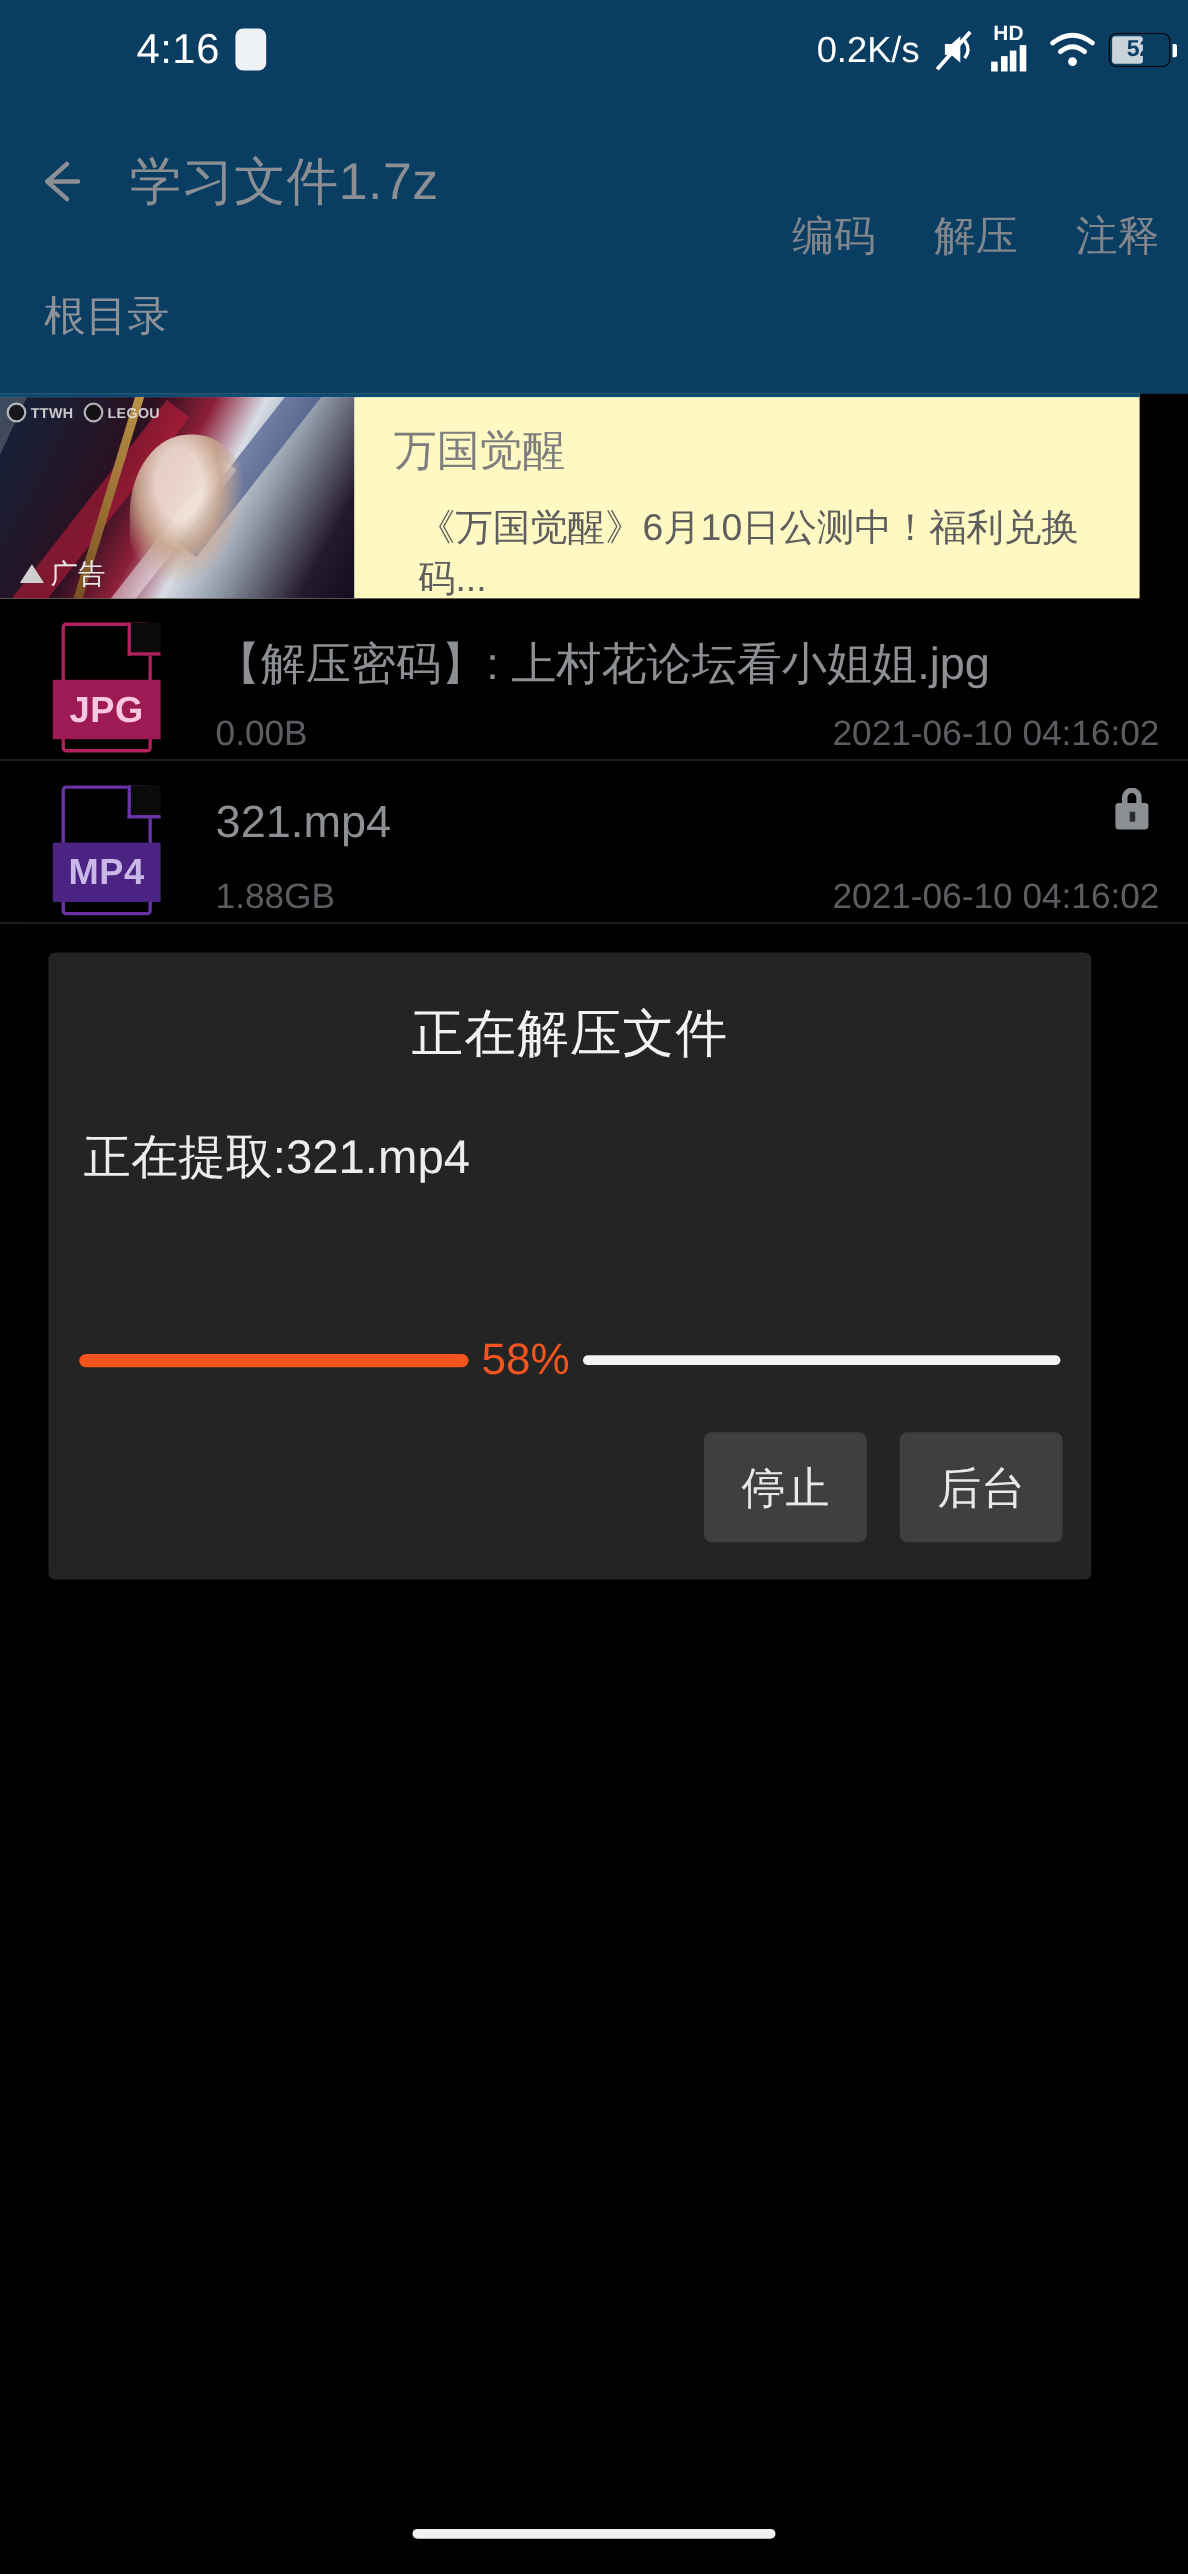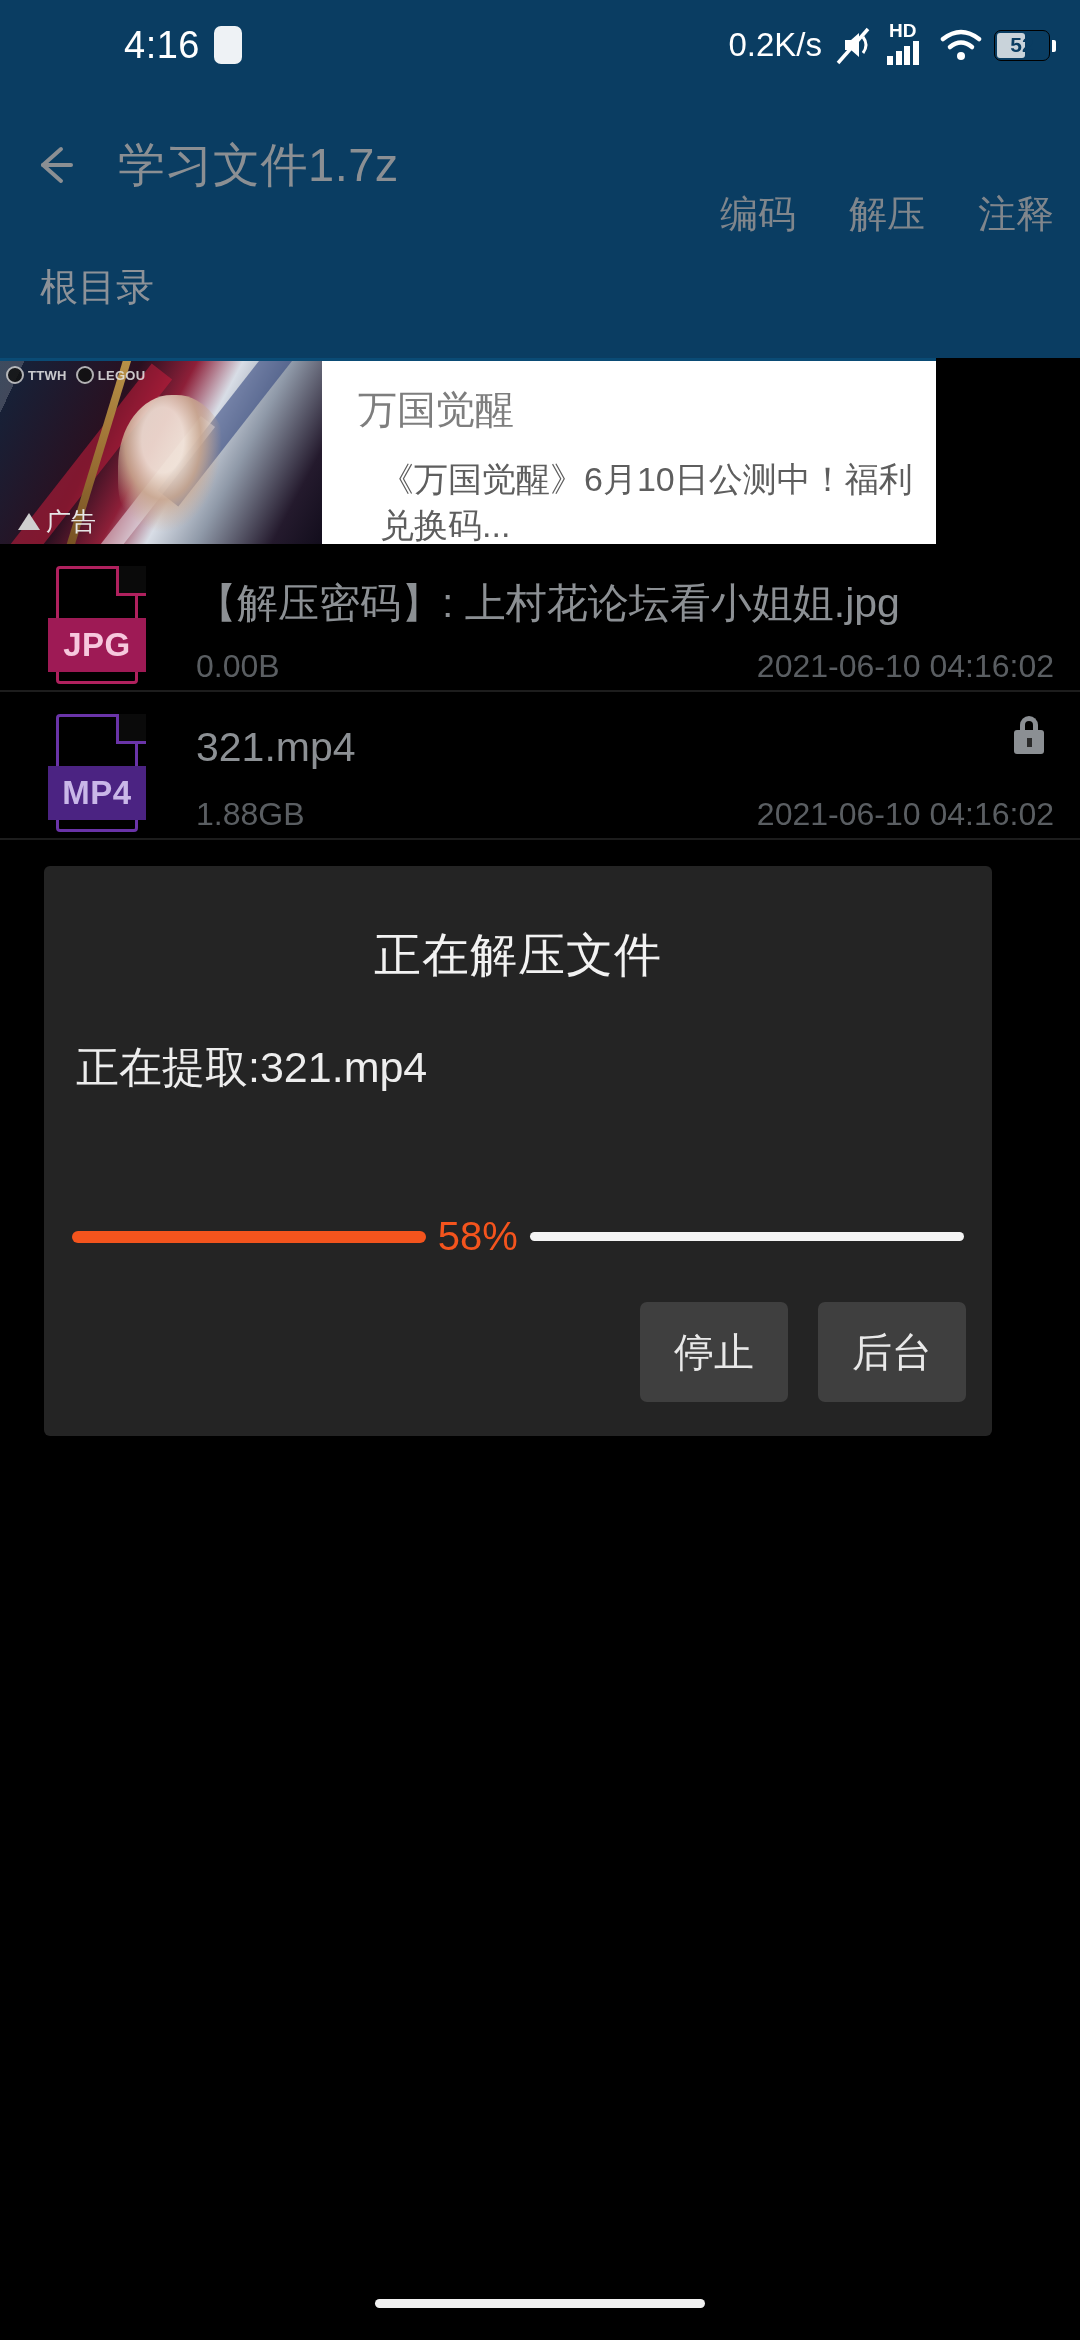--- a/index.html
+++ b/index.html
@@ -23,21 +23,21 @@
   }
   .sb-left{
     display:flex; align-items:center; gap:14px;
     margin-left:124px;
   }
   .sb-clock{ font-size:38px; color:#fff; letter-spacing:0.5px; }
   .sb-notif{
     width:28px;height:38px;border-radius:7px;background:#eef2f5;
   }
   .sb-right{
-    position:absolute; right:30px; top:0; height:90px;
+    position:absolute; right:16px; top:0; height:90px;
     display:flex; align-items:center; gap:11px;
   }
   .sb-speed{ font-size:33px; color:#fff; letter-spacing:0px; }
   .ic{ display:block; }
   .hdwrap{ position:relative; width:44px; height:44px; }
   .hdtxt{ position:absolute; top:-3px; left:5px; font-size:19px; font-weight:bold; color:#fff; }
   .bars{ position:absolute; bottom:2px; left:3px; display:flex; align-items:flex-end; gap:2.5px; }
   .bars i{ display:block; width:6px; background:#fff; }
   .bars i:nth-child(1){height:9px}
   .bars i:nth-child(2){height:14px}
@@ -77,22 +77,22 @@
   .action{ font-size:38px; color:#80868c; white-space:nowrap; }
 
   
   .breadcrumb{
     position:absolute; left:40px; top:262px;
     font-size:38px; color:#8d9298;
   }
 
   
   .ad{
-    position:absolute; left:0; top:358px; width:936px; height:186px;
-    background:#ffffff; display:flex; align-items:stretch;
+    position:absolute; left:0; top:358px; width:1036px; height:186px;
+    background:#fef9c3; display:flex; align-items:stretch;
     border-top:3px solid #0a4b75;
     overflow:hidden;
   }
   .ad-thumb{
     position:relative; width:322px; height:100%; flex:0 0 322px;
     background:
       linear-gradient(115deg, rgba(255,255,255,0.18) 0 6%, transparent 6%),
       linear-gradient(118deg, #13243c 0%, #2a1020 34%, #8d1f38 47%, #d8dde6 58%, #8f99a8 70%, #241a2d 88%, #120d1c 100%);
   }
   .ad-thumb .spear{
@@ -192,21 +192,21 @@
     position:absolute; bottom:7px; left:13px; width:5px; height:9px; background:#2a2a2a;
   }
 
   
   .dialog{
     position:absolute; left:44px; top:866px; width:948px; height:570px;
     background:#242424; border-radius:6px;
     box-shadow:0 10px 40px rgba(0,0,0,.6);
   }
   .dlg-title{
-    text-align:center; font-size:47px; color:#f2f2f2; padding-top:58px;
+    text-align:center; font-size:47px; color:#f2f2f2; padding-top:42px;
     letter-spacing:1px;
   }
   .dlg-sub{
     font-size:43px; color:#ededed; padding:52px 0 0 32px;
   }
   .watermark{
     position:absolute; left:0; right:0; top:252px;
     display:flex; align-items:center; justify-content:center; gap:6px;
   }
   .wm-mascot{ width:46px; height:62px; position:relative; }

